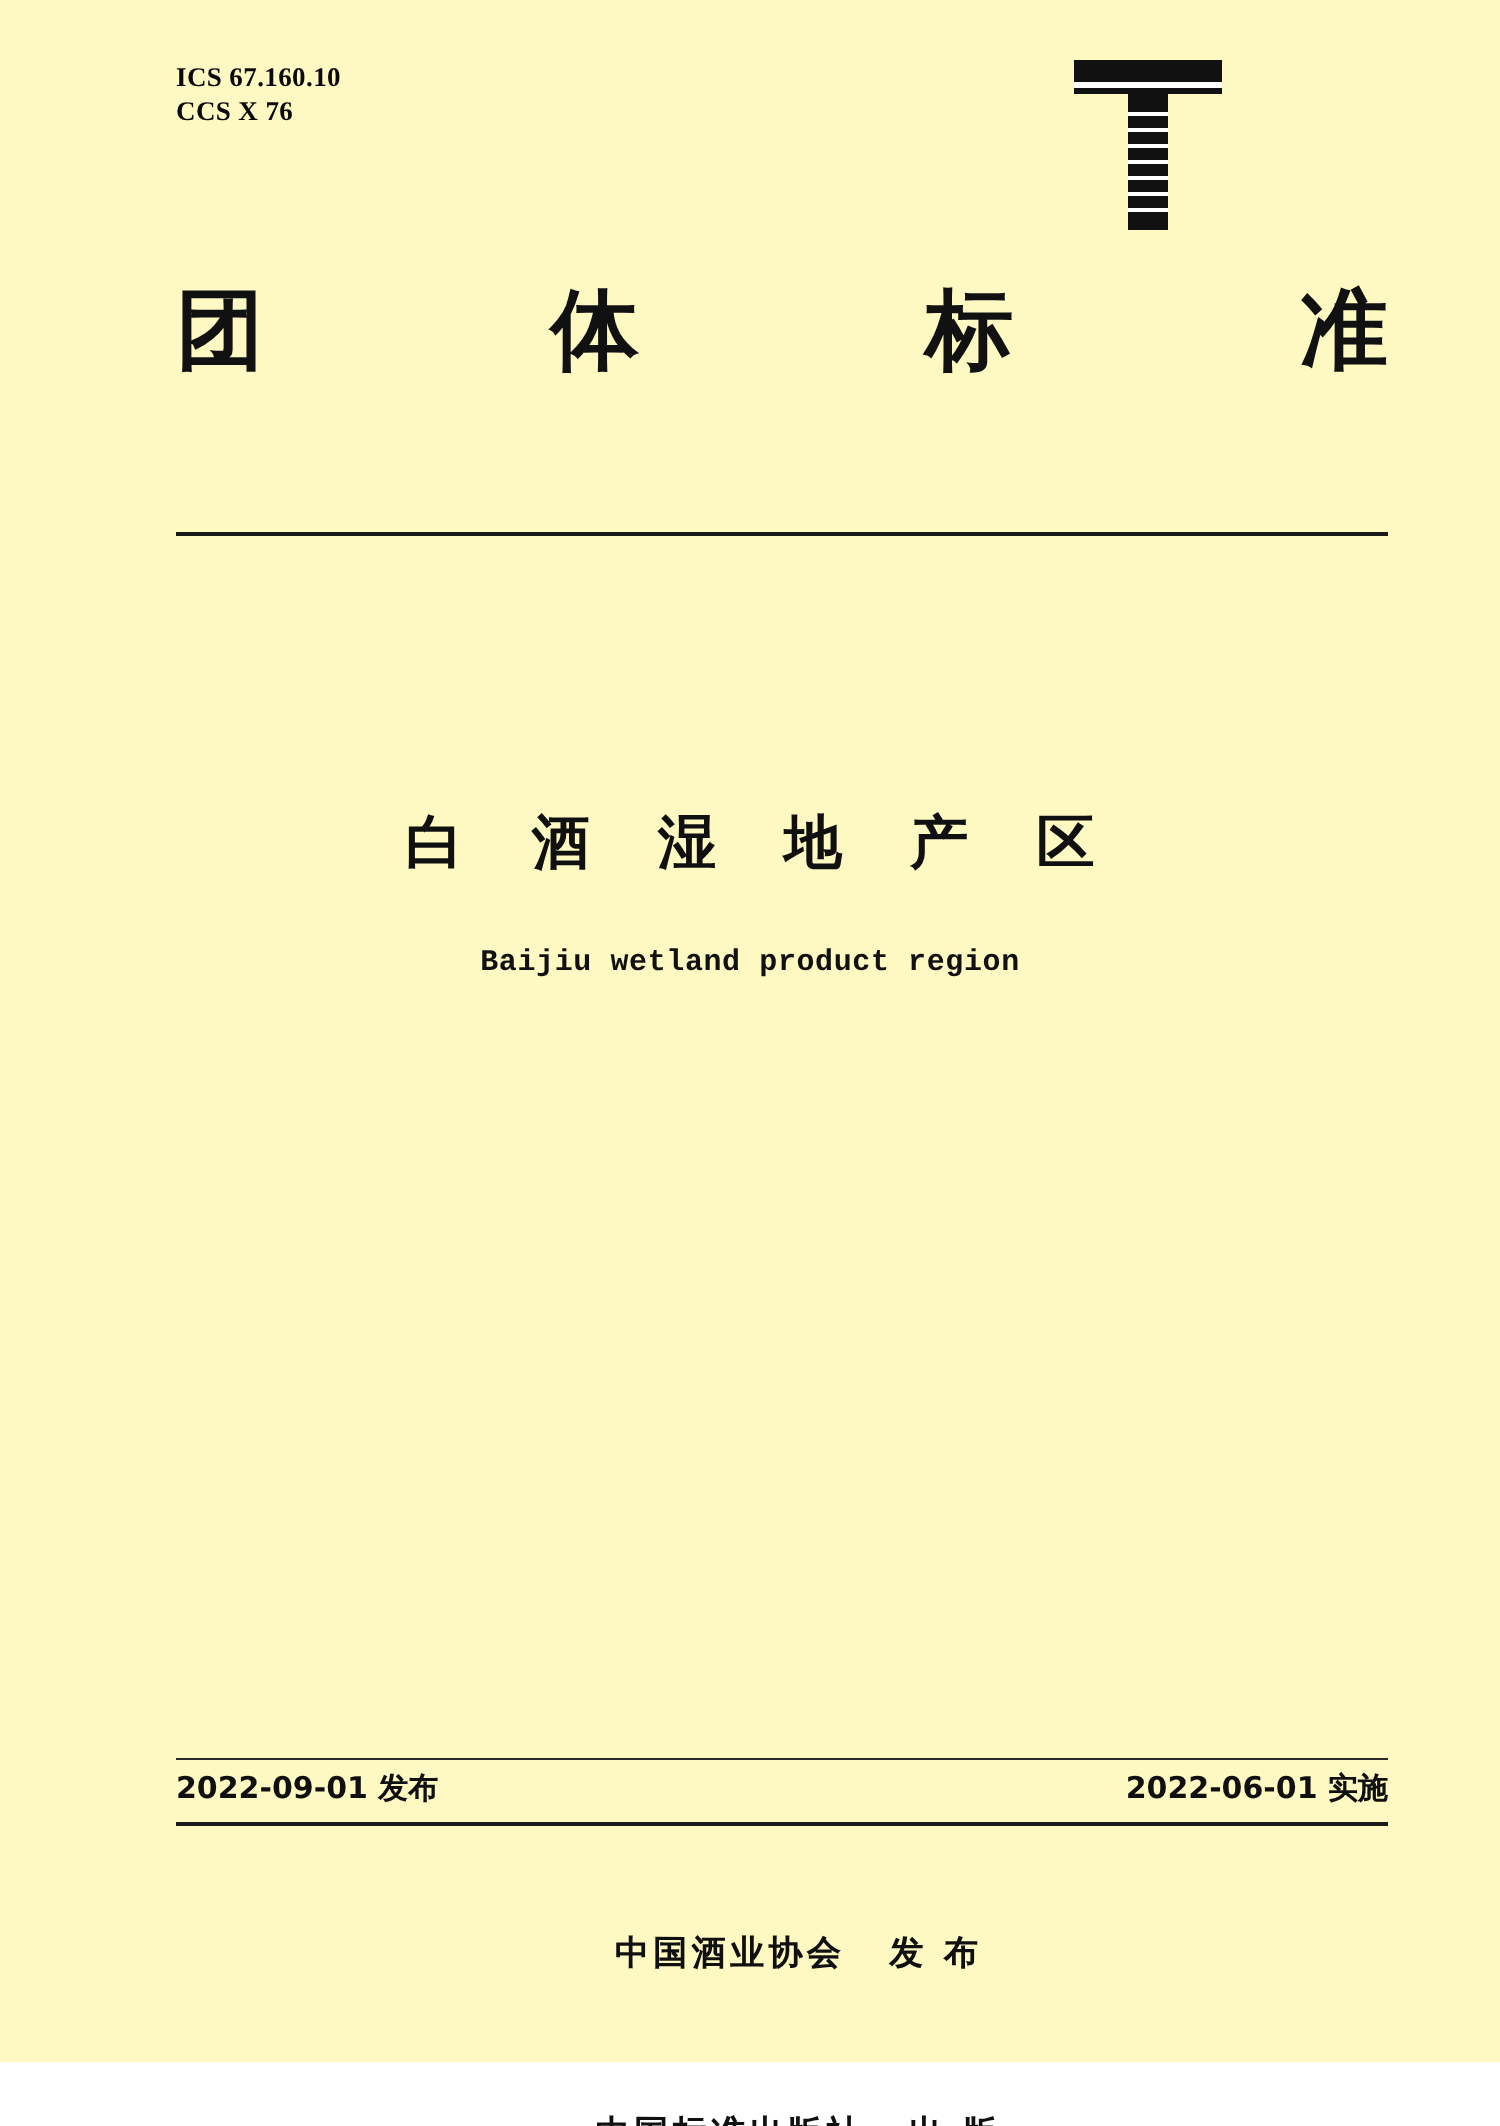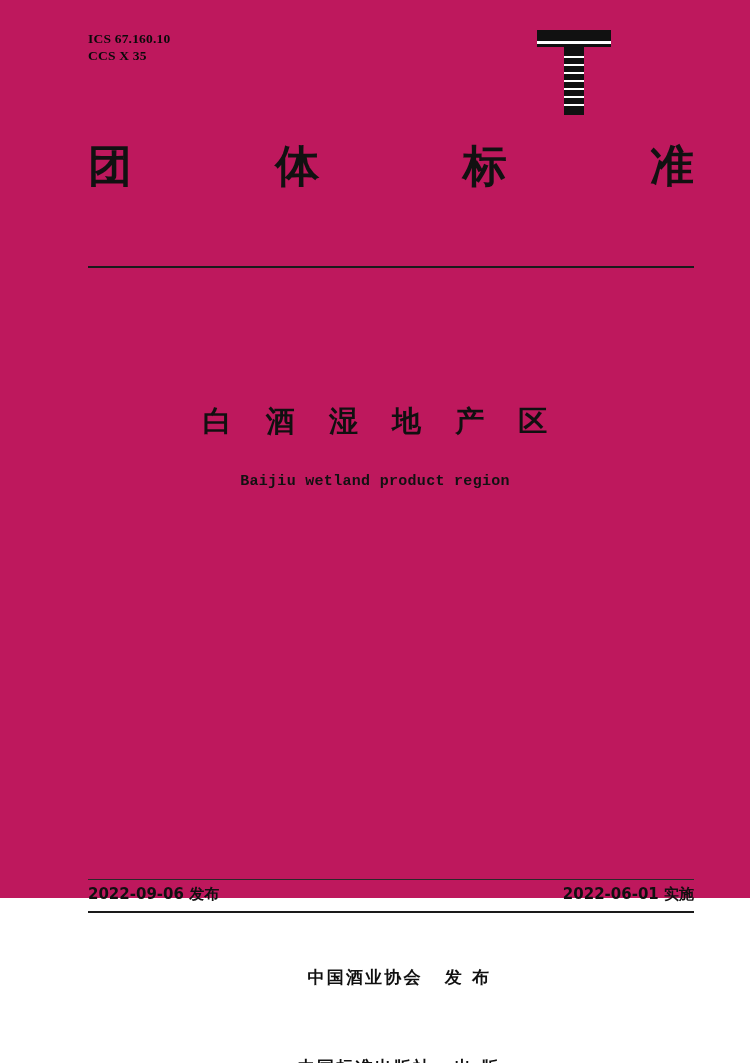--- a/index.html
+++ b/index.html
@@ -13,22 +13,22 @@
     font-family: "Liberation Serif", "DejaVu Serif", serif;
     color: #0a0a0a;
     position: relative;
     overflow: hidden;
   }
 
   .page {
     position: absolute;
     left: 0; top: 0;
     width: 750px;
-    height: 898px;
-    background: #be185d;
+    height: 1031px;
+    background: #fef9c3;
   }
 
   
   .codes {
     position: absolute;
     left: 88px;
     top: 30px;
     font-family: "Liberation Serif", "DejaVu Serif", serif;
     font-weight: bold;
     font-size: 13.5px;
@@ -158,21 +158,21 @@
   .publisher .line { white-space: pre; letter-spacing: 2.2px; }
   .publisher .gap { display: inline-block; width: 22px; }
 </style>
 </head>
 <body>
 
 <div class="page">
 
   <div class="codes">
     <div>ICS 67.160.10</div>
-    <div>CCS X 35</div>
+    <div>CCS X 76</div>
   </div>
 
   <div class="logo-t">
     <svg width="80" height="92" viewBox="0 0 80 92" xmlns="http://www.w3.org/2000/svg" aria-hidden="true">
 
       <rect x="3" y="4" width="74" height="11" fill="#111"></rect>
       <rect x="3" y="15" width="74" height="3" fill="#fff"></rect>
       <rect x="3" y="18" width="74" height="3" fill="#111"></rect>
 
       <rect x="30" y="21" width="20" height="68" fill="#111"></rect>
@@ -195,21 +195,21 @@
   </div>
 
 
   <div class="rule-top"></div>
 
   <div class="doc-title-cn">白 酒 湿 地 产 区</div>
   <div class="doc-title-en">Baijiu wetland product region</div>
 
   <div class="rule-bottom-top"></div>
   <div class="dates">
-    <span>2022-09-06 发布</span>
+    <span>2022-09-01 发布</span>
     <span>2022-06-01 实施</span>
   </div>
   <div class="rule-bottom-bot"></div>
 
   <div class="publisher">
     <div class="line">
       <span>中国酒业协会</span><span class="gap"></span><span>发 布</span>
     </div>
     <div class="line">
       <span>中国标准出版社</span><span class="gap"></span><span>出 版</span>

